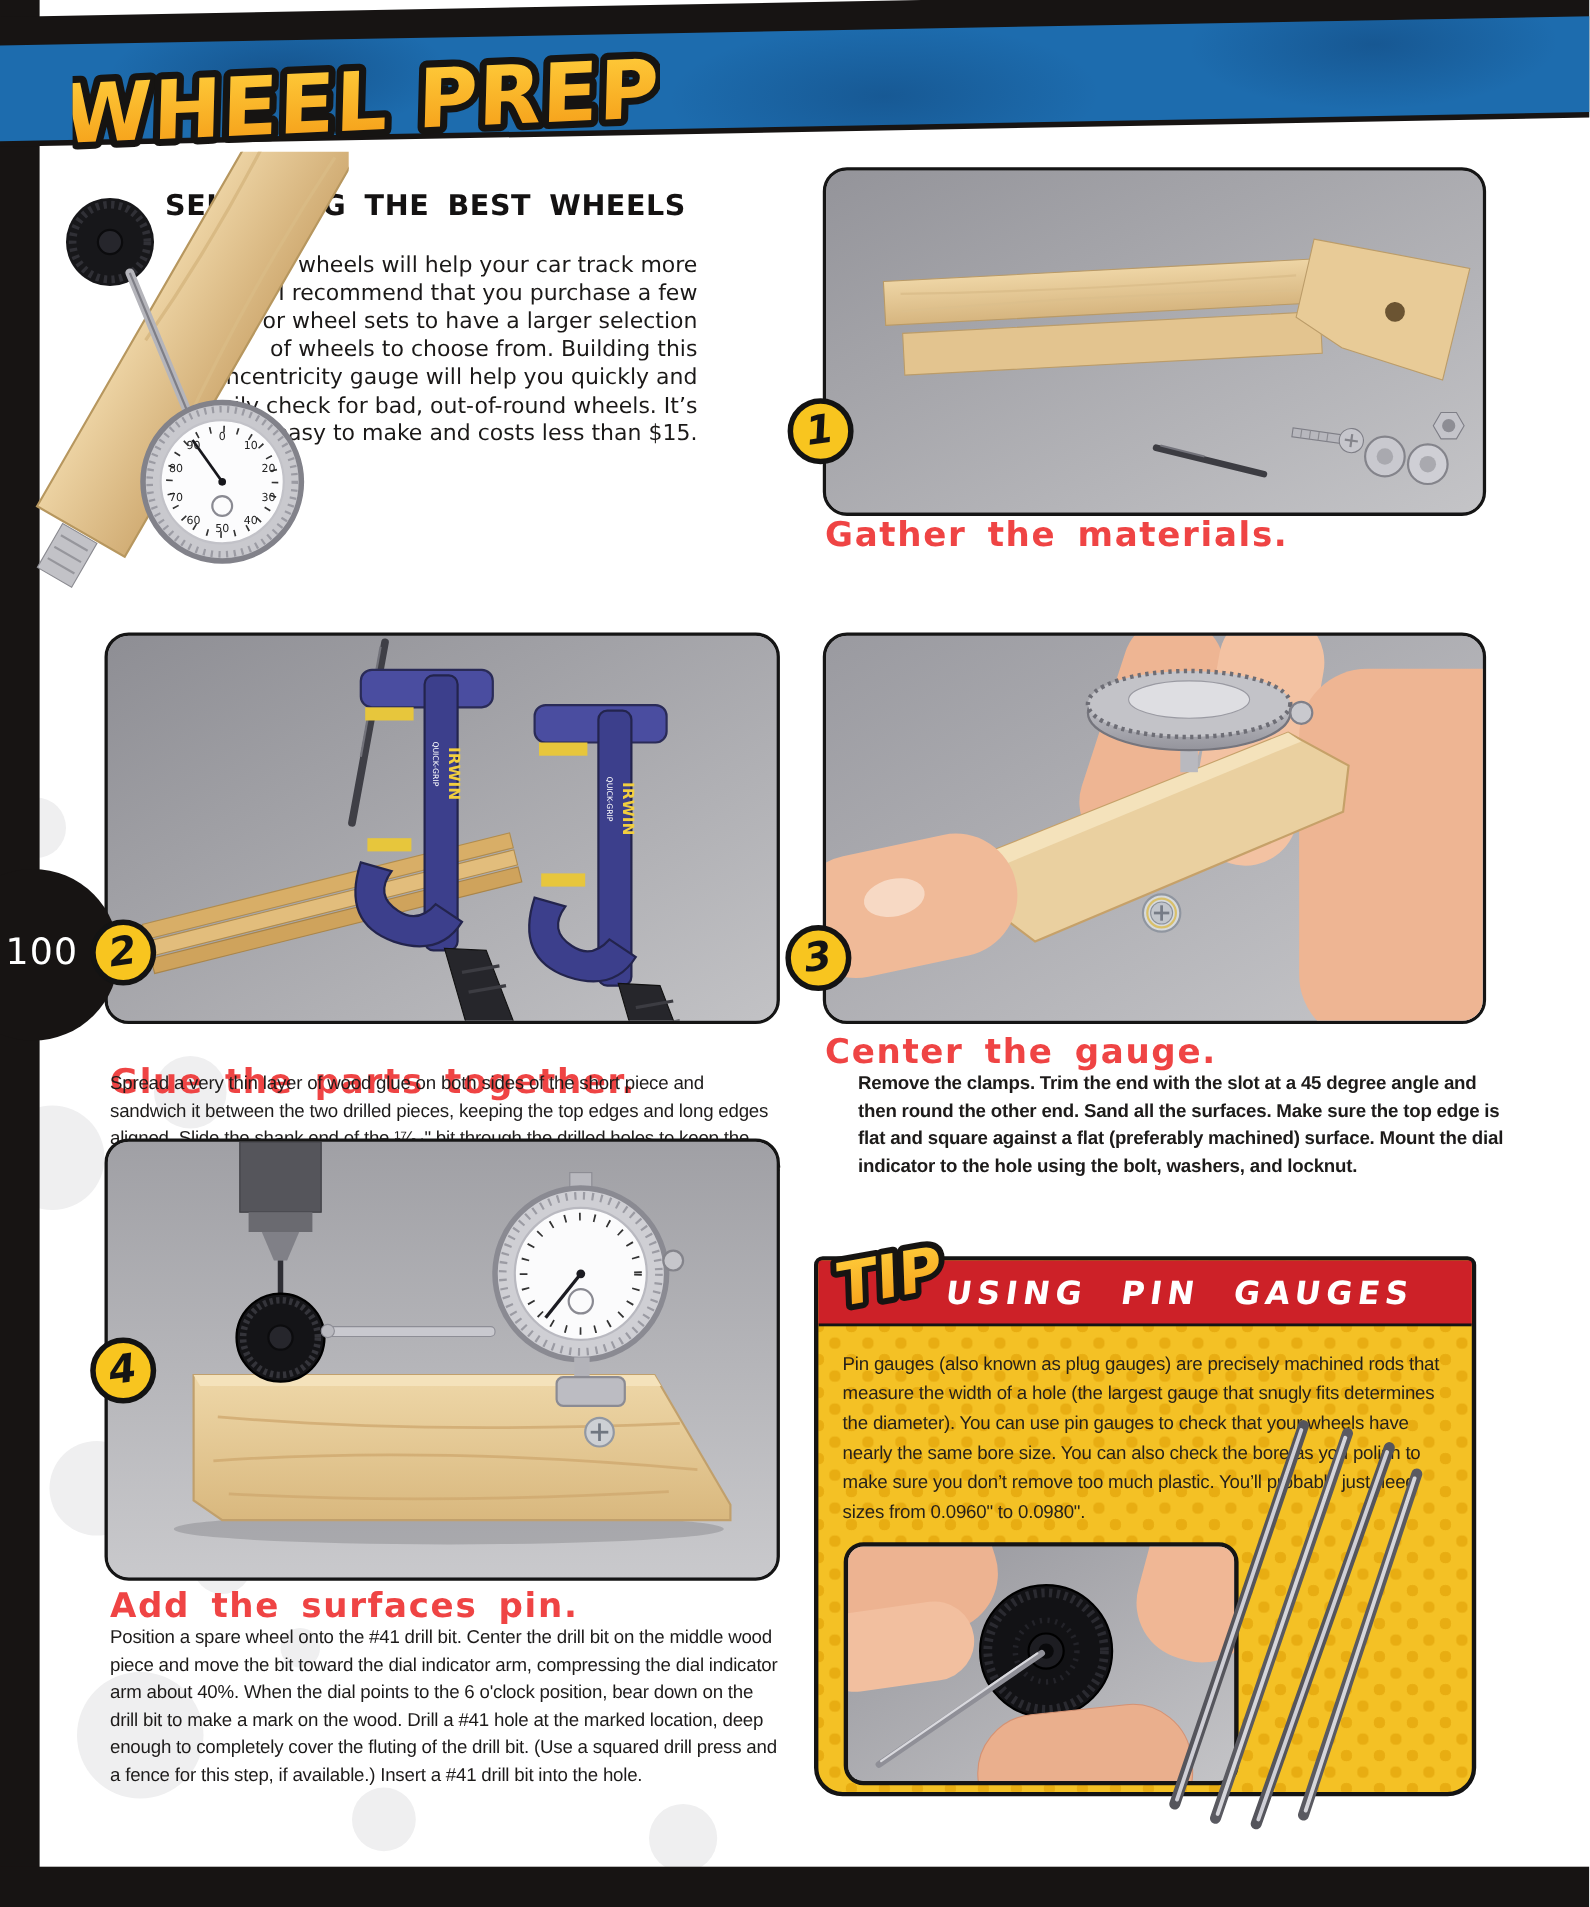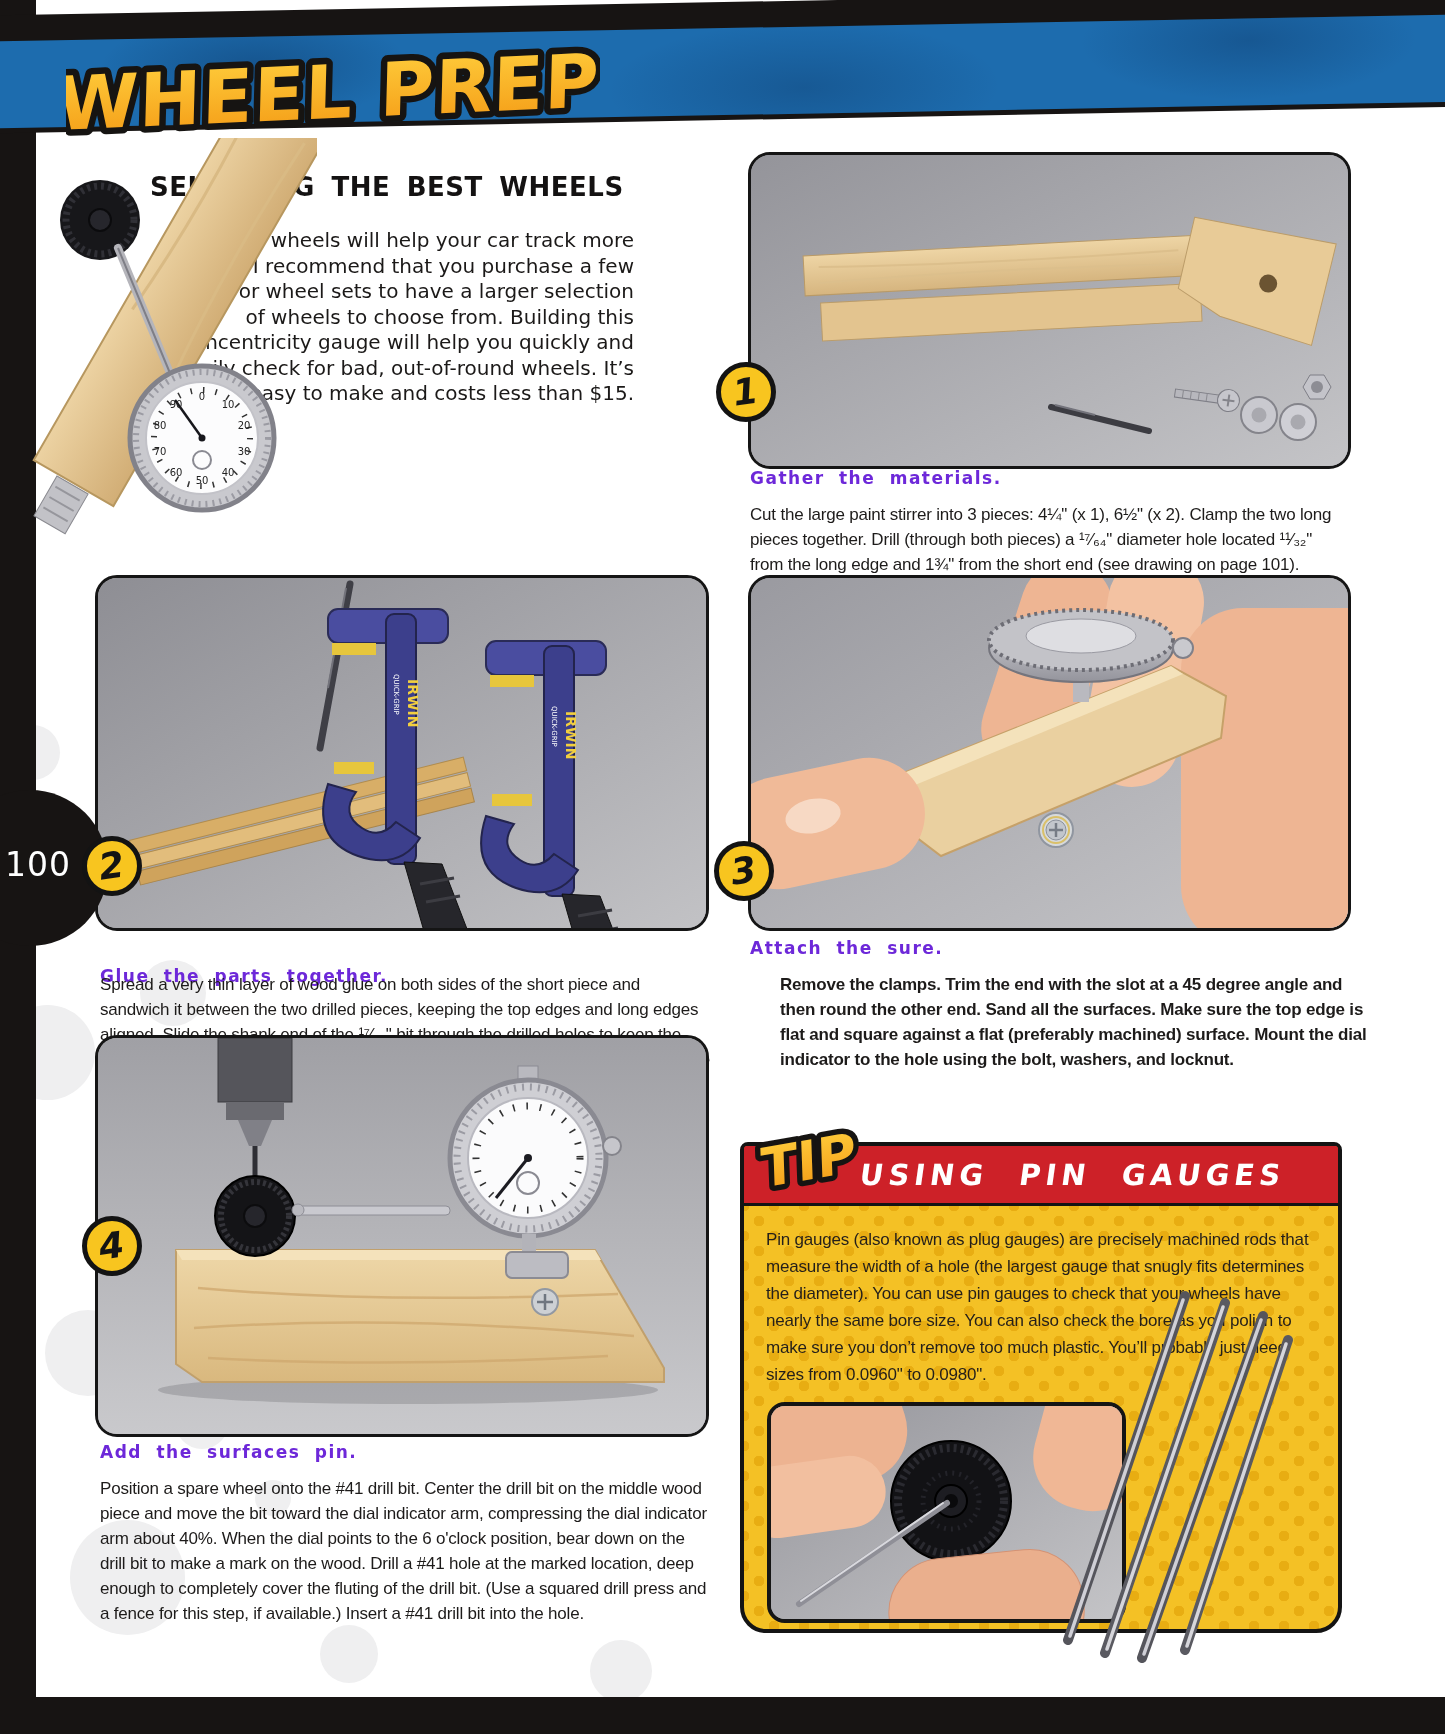--- a/index.html
+++ b/index.html
@@ -26,21 +26,21 @@
   .intro-body{position:absolute;left:138px;top:228px;width:496px;z-index:1;text-align:right;
      font-family:"DejaVu Sans",sans-serif;font-size:20px;line-height:25.5px;color:#1b1918;}
   .photo{position:absolute;border:3px solid #151515;border-radius:22px;overflow:hidden;z-index:1;
          background:#aaaaaf;}
   .photo svg{display:block;}
   .badge{position:absolute;width:50px;height:50px;border-radius:50%;background:#f8c51f;
          border:5px solid #131313;z-index:3;display:flex;align-items:center;justify-content:center;}
   .badge span{font-family:"DejaVu Sans",sans-serif;font-weight:bold;font-style:italic;
          font-size:36px;color:#141414;transform:rotate(-8deg);line-height:1;}
   .cap-head{position:absolute;z-index:1;font-family:"DejaVu Sans",sans-serif;font-weight:700;
-         font-size:17px;letter-spacing:1.5px;word-spacing:7px;color:#6d28d9;}
+         font-size:31px;letter-spacing:1.5px;word-spacing:7px;color:#ef4444;}
   .cap-body{position:absolute;z-index:1;font-size:17px;line-height:25px;letter-spacing:-0.2px;
          color:#1d1b1a;}
   .tip-box{position:absolute;left:740px;top:1142px;width:602px;height:491px;z-index:1;
          border:4px solid #141414;border-radius:8px 8px 26px 26px;box-sizing:border-box;
          background-color:#f4c125;
          background-image:radial-gradient(#e8ad12 24%,transparent 26%),
                           radial-gradient(#e8ad12 24%,transparent 26%);
          background-size:30px 30px,30px 30px;background-position:0 0,15px 15px;}
   .tip-header{height:57px;background:#cd2128;border-bottom:3px solid #141414;
          border-radius:3px 3px 0 0;display:flex;align-items:center;}
@@ -180,21 +180,20 @@
       <g>
         <polygon points="580,232 573,244 559,244 552,232 559,220 573,220" fill="#c4c4ca" stroke="#7e7e86"></polygon>
         <circle cx="566" cy="232" r="6" fill="#8d8d94"></circle>
       </g>
     </svg>
   </div>
   <div class="badge" style="left:716px;top:362px;">
       <span>1</span>
     </div>
   <div class="cap-head" style="left:750px;top:468px;">Gather the materials.</div>
-  <div class="cap-body" style="left:750px;top:502px;width:595px;">Cut the large paint stirrer into 3 pieces: 4¼" (x 1), 6½" (x 2). Clamp the two long pieces together. Drill (through both pieces) a ¹⁷⁄₆₄" diameter hole located ¹¹⁄₃₂" from the long edge and 1¾" from the short end (see drawing on page 101).</div>
 
   <div class="photo" style="left:95px;top:575px;width:608px;height:350px;">
     <svg viewBox="0 0 608 350" width="608" height="350">
       <defs>
         <linearGradient id="p2bg" x1="0" y1="0" x2="1" y2="1">
           <stop offset="0" stop-color="#8e8e94"></stop>
             <stop offset="1" stop-color="#c2c2c5"></stop>
         </linearGradient>
         <g id="p2clamp">
           <rect x="-70" y="-25" width="120" height="34" rx="10" fill="#4a4da0" stroke="#2a2b57" stroke-width="2"></rect>
@@ -272,21 +271,21 @@
         <circle cx="305" cy="252" r="13" fill="none" stroke="#d9c06a" stroke-width="2"></circle>
         <circle cx="305" cy="252" r="10" fill="#c2c6cc" stroke="#8b919b"></circle>
         <line x1="298" y1="252" x2="312" y2="252" stroke="#767c86" stroke-width="2.5"></line>
         <line x1="305" y1="245" x2="305" y2="259" stroke="#767c86" stroke-width="2.5"></line>
       </g>
     </svg>
   </div>
   <div class="badge" style="left:714px;top:841px;">
       <span>3</span>
     </div>
-  <div class="cap-head" style="left:750px;top:938px;">Attach the sure.</div>
+  <div class="cap-head" style="left:750px;top:938px;">Center the gauge.</div>
   <div class="cap-body" style="left:780px;top:972px;width:595px;font-weight:bold;">Remove the clamps. Trim the end with the slot at a 45 degree angle and then round the other end.  Sand all the surfaces. Make sure the top edge is flat and square against a flat (preferably machined) surface. Mount the dial indicator to the hole using the bolt, washers, and locknut.</div>
 
   <div class="photo" style="left:95px;top:1035px;width:608px;height:396px;">
     <svg viewBox="0 0 608 396" width="608" height="396">
       <defs>
         <linearGradient id="p4bg" x1="0" y1="0" x2="0" y2="1">
           <stop offset="0" stop-color="#a0a0a5"></stop>
             <stop offset="1" stop-color="#c9c9cc"></stop>
         </linearGradient>
         <linearGradient id="p4w" x1="0" y1="0" x2="0" y2="1">

